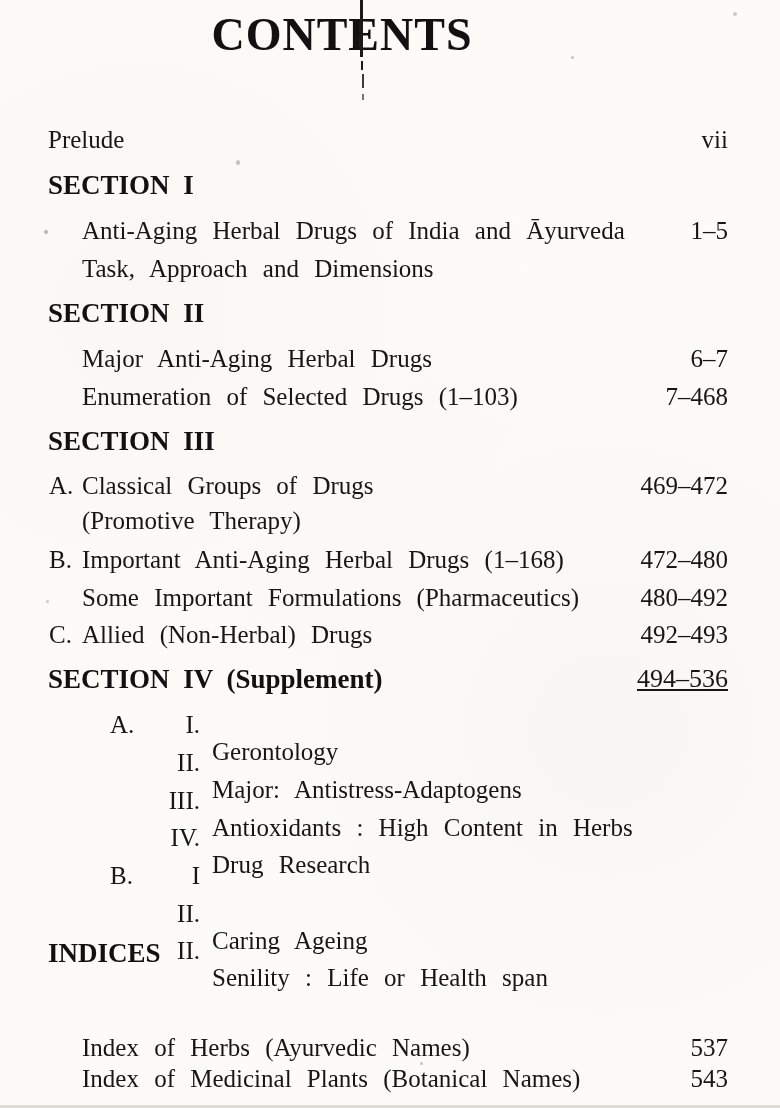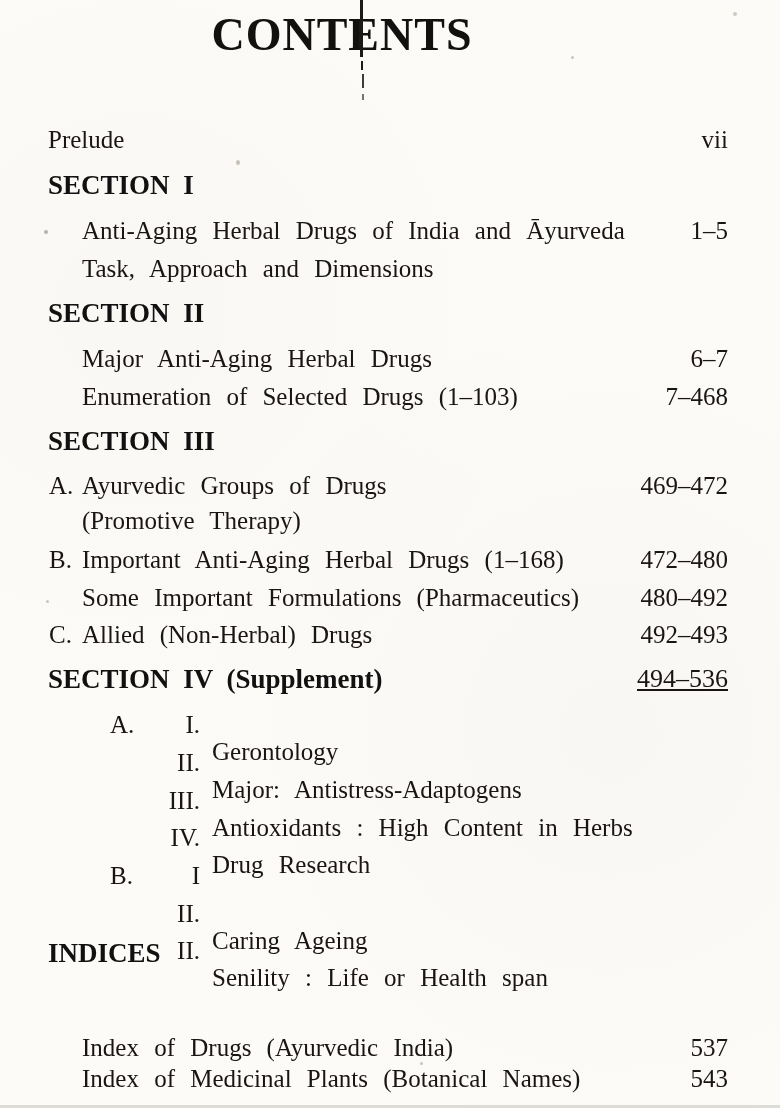--- a/index.html
+++ b/index.html
@@ -88,21 +88,21 @@
     <span class="t ind">Enumeration of Selected Drugs (1–103)</span>
     <span class="pg">7–468</span>
   </div>
 
   <div class="row" style="top:425px">
     <span class="sec">SECTION III</span>
   </div>
 
   <div class="row" style="top:470px">
     <span class="lbl">A.</span>
-    <span class="t ind">Ayurvedic Groups of Drugs</span>
+    <span class="t ind">Classical Groups of Drugs</span>
     <span class="pg">469–472</span>
   </div>
 
   <div class="row" style="top:505px">
     <span class="t ind">(Promotive Therapy)</span>
   </div>
 
   <div class="row" style="top:544px">
     <span class="lbl">B.</span>
     <span class="t ind">Important Anti-Aging Herbal Drugs (1–168)</span>
@@ -159,21 +159,21 @@
   <div class="row" style="top:935px">
     <span class="sr">II.</span>
     <span class="t st">Senility : Life or Health span</span>
   </div>
 
   <div class="row" style="top:937px">
     <span class="sec">INDICES</span>
   </div>
 
   <div class="row" style="top:1032px">
-    <span class="t ind">Index of Drugs (Ayurvedic India)</span>
+    <span class="t ind">Index of Herbs (Ayurvedic Names)</span>
     <span class="pg">537</span>
   </div>
 
   <div class="row" style="top:1063px">
     <span class="t ind">Index of Medicinal Plants (Botanical Names)</span>
     <span class="pg">543</span>
   </div>
 
   <div class="bottom-edge"></div>
 </div>

